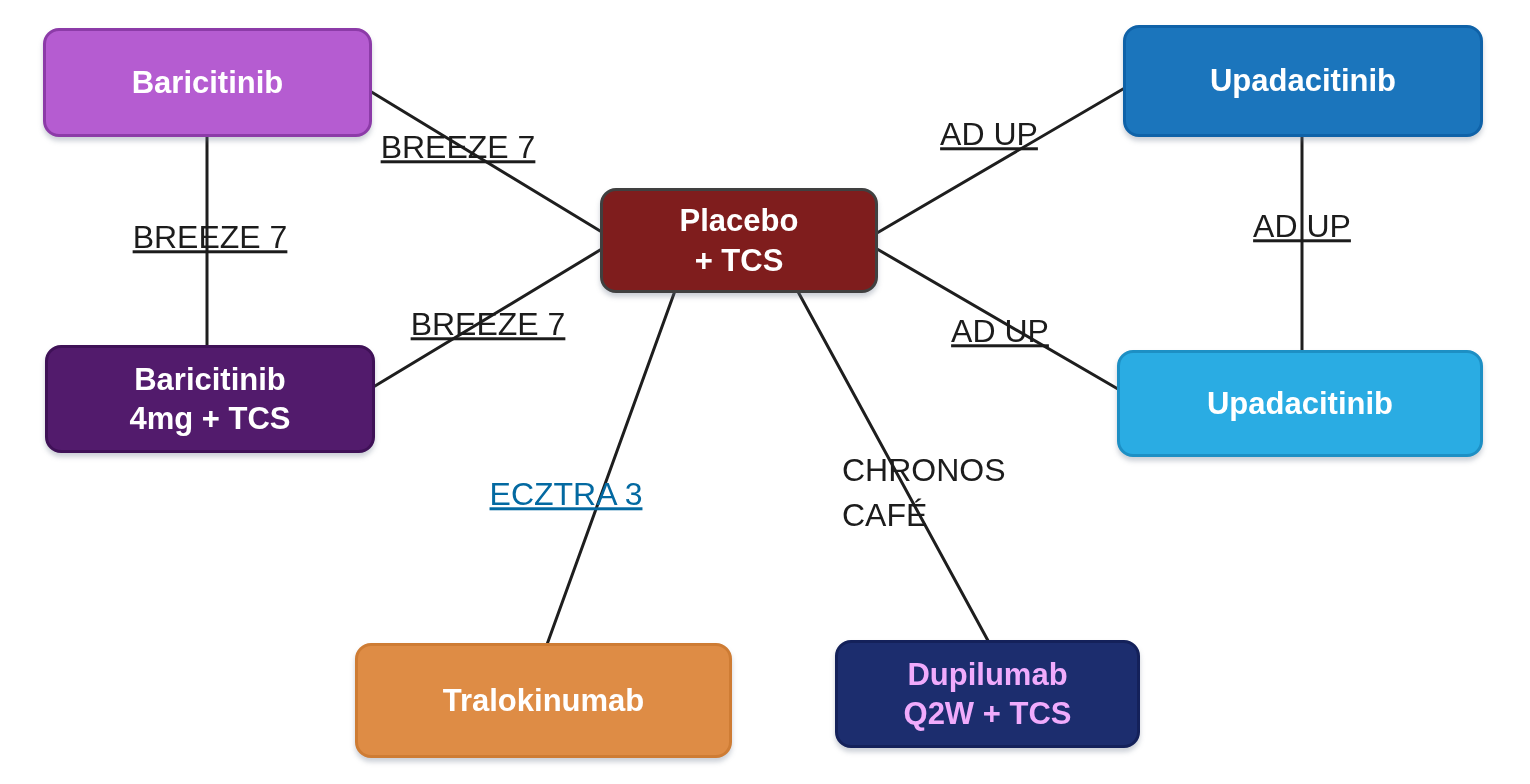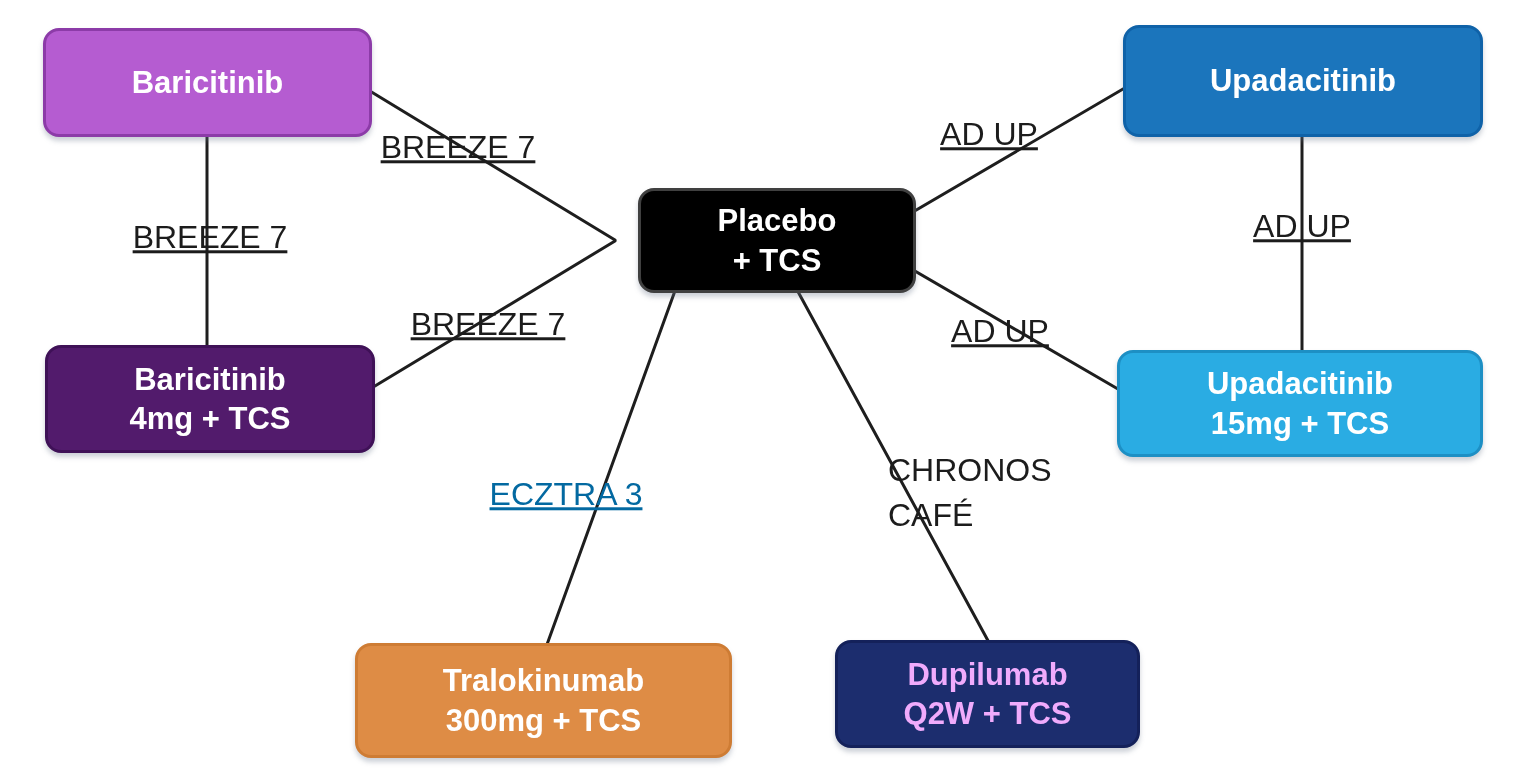--- a/index.html
+++ b/index.html
@@ -77,49 +77,47 @@
 
   <div class="node" style="left: 43px; top: 28px; width: 329px; height: 109px; background: rgb(181, 92, 209); border-color: rgb(140, 59, 168); color: rgb(255, 255, 255);">
     <span>Baricitinib</span>
   </div>
 
   <div class="node" style="left: 45px; top: 345px; width: 330px; height: 108px; background: rgb(82, 27, 108); border-color: rgb(63, 17, 87); color: rgb(255, 255, 255);">
     <span>Baricitinib</span>
     <span>4mg + TCS</span>
   </div>
 
-  <div class="node" style="left: 600px; top: 188px; width: 278px; height: 105px; background: #000000; border-color: rgb(64, 64, 64); color: rgb(255, 255, 255); margin-left: 38px;">
+  <div class="node" style="left: 600px; top: 188px; width: 278px; height: 105px; background: #7f1d1d; border-color: rgb(64, 64, 64); color: rgb(255, 255, 255);">
     <span>Placebo</span>
     <span>+ TCS</span>
   </div>
 
   <div class="node" style="left: 1123px; top: 25px; width: 360px; height: 112px; background: rgb(27, 117, 188); border-color: rgb(15, 98, 168); color: rgb(255, 255, 255);">
     <span>Upadacitinib</span>
   </div>
 
   <div class="node" style="left: 1117px; top: 350px; width: 366px; height: 107px; background: rgb(42, 172, 227); border-color: rgb(29, 143, 196); color: rgb(255, 255, 255);">
     <span>Upadacitinib</span>
-    <span>15mg + TCS</span>
   </div>
 
   <div class="node" style="left: 355px; top: 643px; width: 377px; height: 115px; background: rgb(222, 140, 69); border-color: rgb(206, 124, 52); color: rgb(255, 255, 255); text-align: center;">
     <span>Tralokinumab</span>
-    <span>300mg + TCS</span>
   </div>
 
   <div class="node" style="left: 835px; top: 640px; width: 305px; height: 108px; background: rgb(28, 45, 110); border-color: rgb(20, 33, 90); color: #f0abfc;">
     <span>Dupilumab</span>
     <span>Q2W + TCS</span>
   </div>
 
   <div class="edge-label centered" style="left: 210px; top: 238px; color: rgb(28, 28, 28);">BREEZE 7</div>
   <div class="edge-label centered" style="left: 458px; top: 148px; color: rgb(28, 28, 28);">BREEZE 7</div>
   <div class="edge-label centered" style="left: 488px; top: 325px; color: rgb(28, 28, 28);">BREEZE 7</div>
   <div class="edge-label centered" style="left: 989px; top: 135px; color: rgb(28, 28, 28);">AD UP</div>
   <div class="edge-label centered" style="left: 1000px; top: 332px; color: rgb(28, 28, 28);">AD UP</div>
   <div class="edge-label centered" style="left: 1302px; top: 227px; color: rgb(28, 28, 28);">AD UP</div>
   <div class="edge-label centered" style="left: 566px; top: 495px; color: #0369a1;">ECZTRA 3</div>
-  <div class="edge-label block" style="left: 888px; top: 448px; color: rgb(28, 28, 28);">
+  <div class="edge-label block" style="left: 842px; top: 448px; color: rgb(28, 28, 28);">
     <span>CHRONOS</span><br>
     <span>CAFÉ</span>
   </div>
 
 </div>
 
 </body></html>

